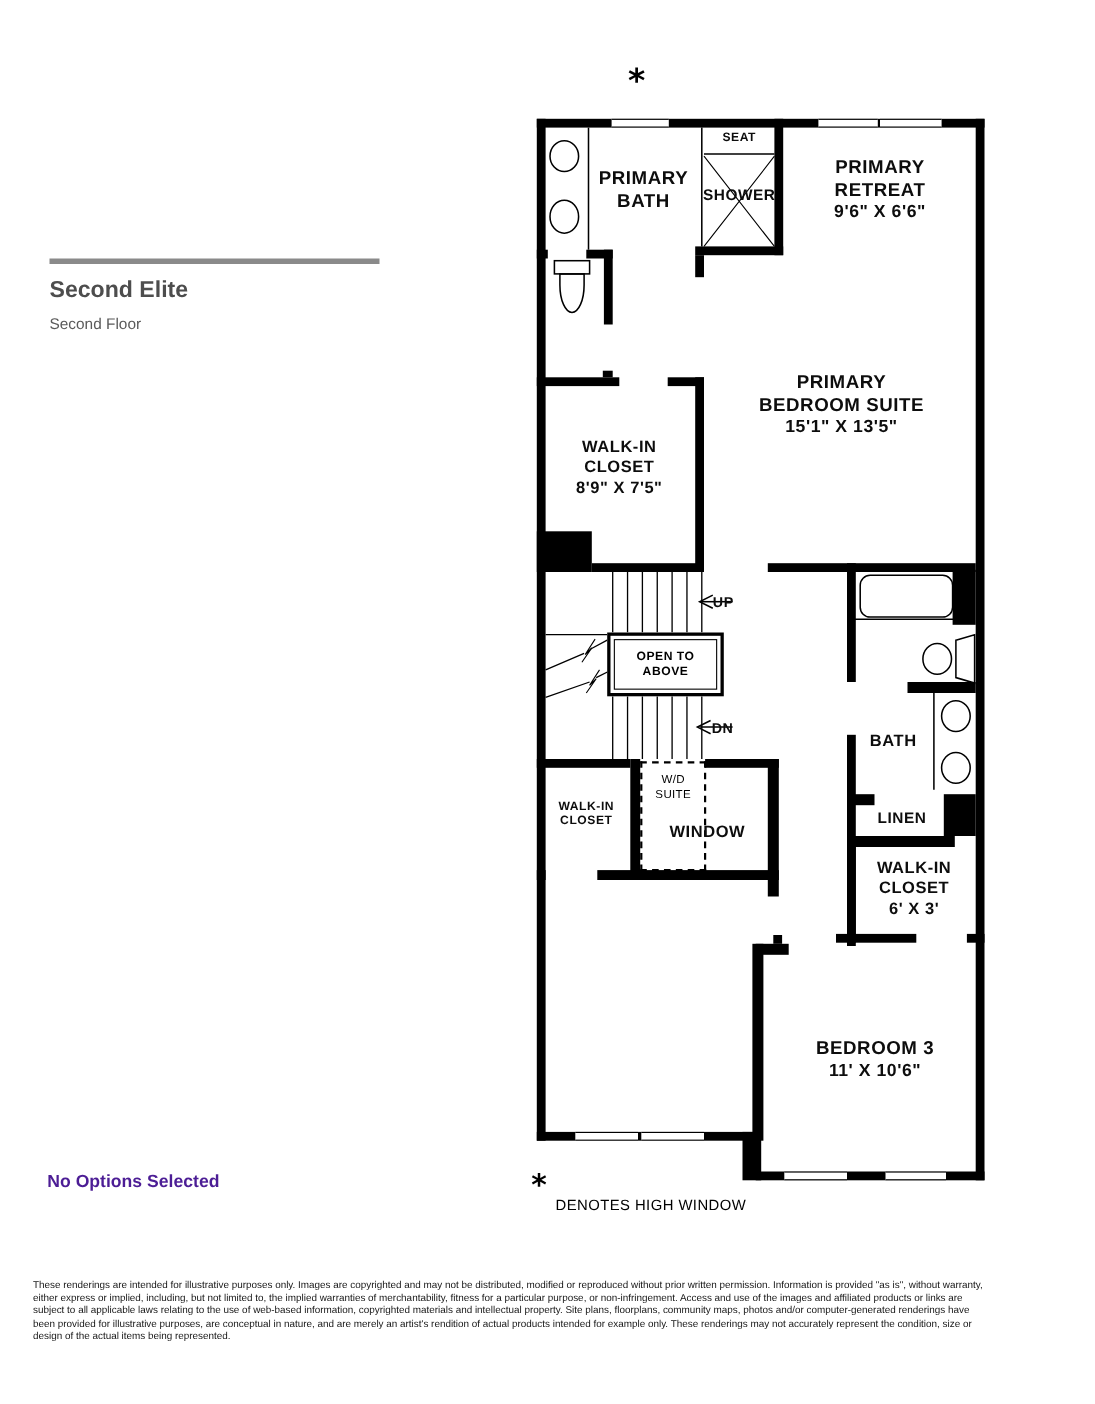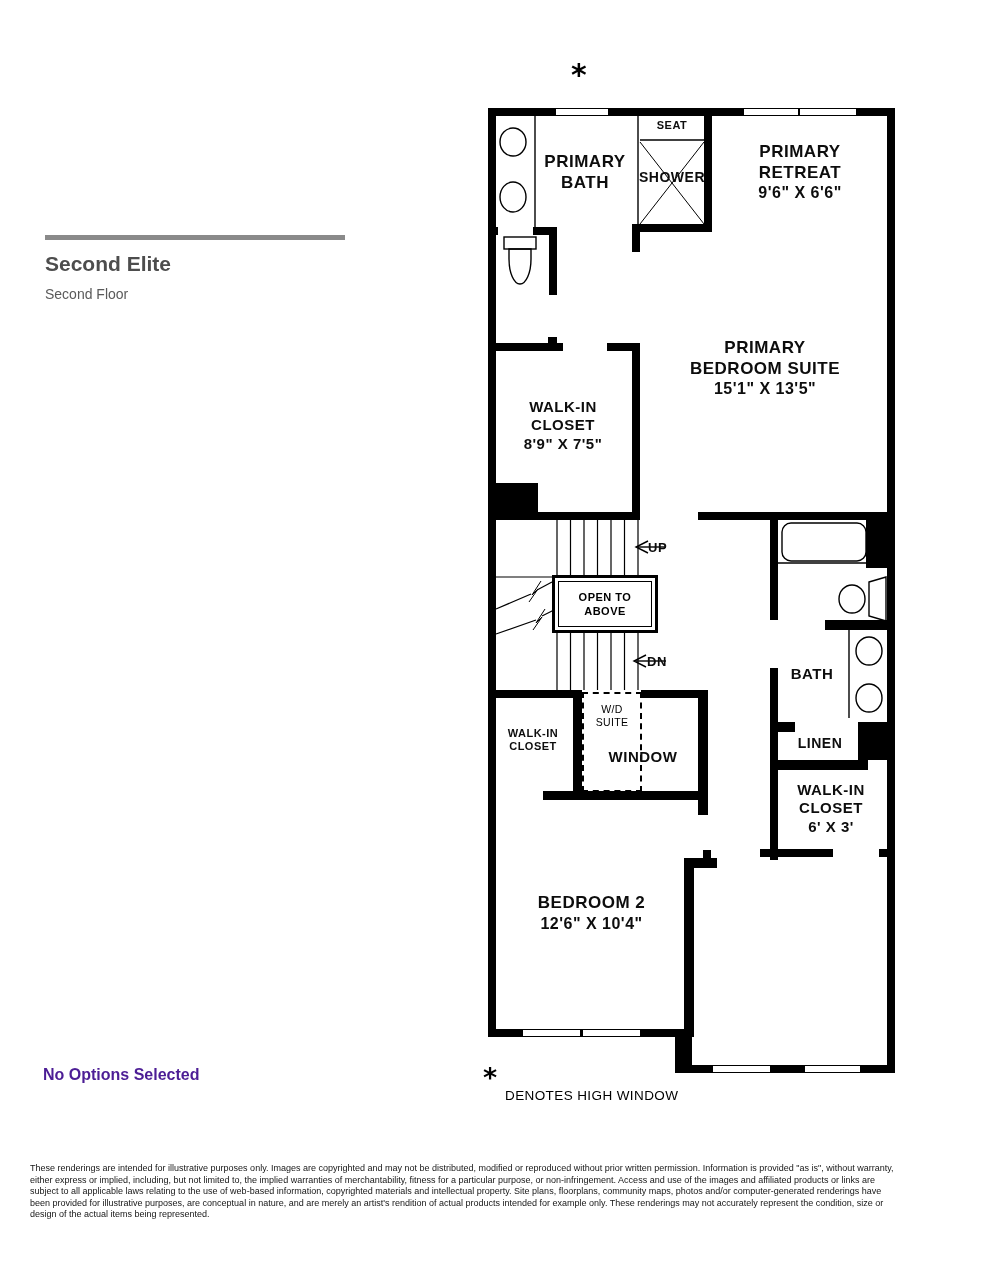--- a/index.html
+++ b/index.html
@@ -171,25 +171,25 @@
 
     <div class="room-label fs15" style="left:782px;top:665px;width:60px;">BATH</div>
     <div class="room-label fs12" style="left:792px;top:735px;width:56px;">LINEN</div>
 
     <div class="room-label fs15" style="left:784px;top:781px;width:94px;">
       <div>WALK-IN</div>
       <div>CLOSET</div>
       <div>6' X 3'</div>
     </div>
 
-    <div class="room-label fs17" style="left:514px;top:893px;width:155px;">
-      <div>BEDROOM 2</div>
-      <div class="fs16">12'6" X 10'4"</div>
-    </div>
-
+
+    <div class="room-label fs17" style="left:718px;top:943px;width:155px;">
+      <div>BEDROOM 3</div>
+      <div class="fs16">11' X 10'6"</div>
+    </div>
 
   <div class="wall" style="left: 488px; top: 108px; width: 407px; height: 8px;"></div>
       <div class="wall" style="left: 488px; top: 108px; width: 8px; height: 929px;"></div>
       <div class="wall" style="left: 887px; top: 108px; width: 8px; height: 965px;"></div>
       <div class="wall" style="left: 704px; top: 108px; width: 8px; height: 124px;"></div>
       <div class="wall" style="left: 632px; top: 224px; width: 80px; height: 8px;"></div>
       <div class="wall" style="left: 632px; top: 232px; width: 8px; height: 20px;"></div>
       <div class="wall" style="left: 488px; top: 227px; width: 10px; height: 8px;"></div>
       <div class="wall" style="left: 533px; top: 227px; width: 24px; height: 8px;"></div>
       <div class="wall" style="left: 549px; top: 227px; width: 8px; height: 68px;"></div>

